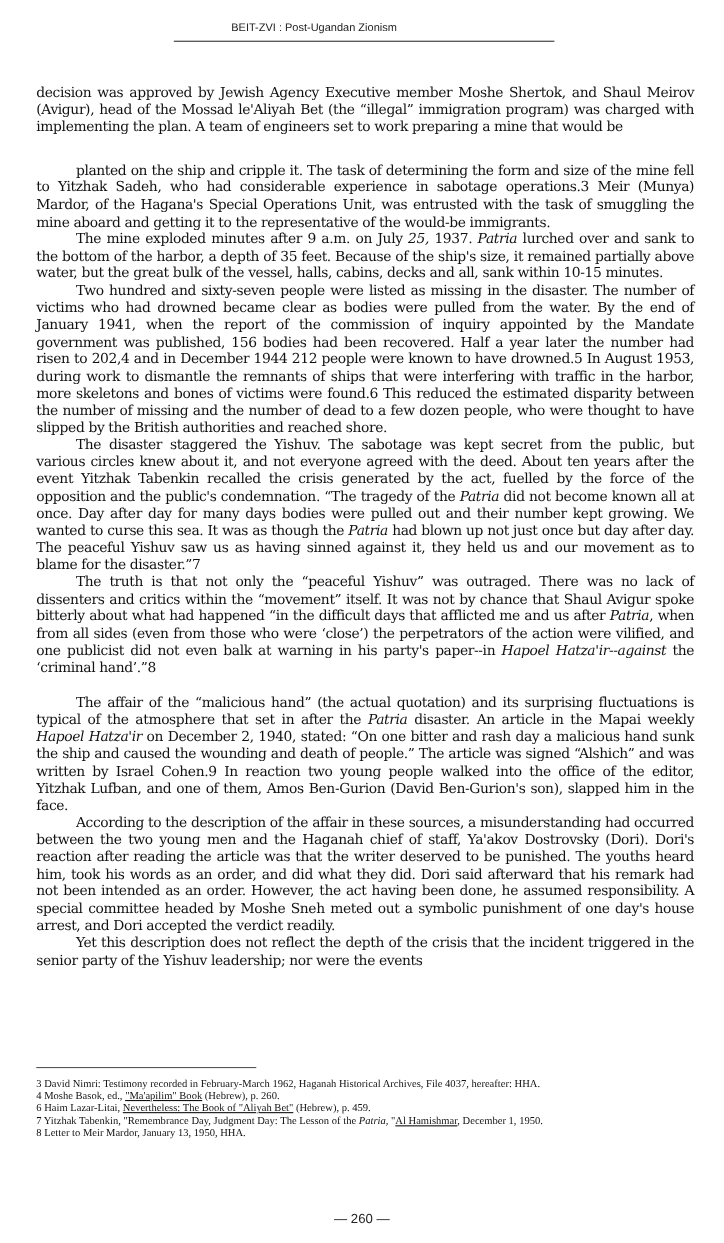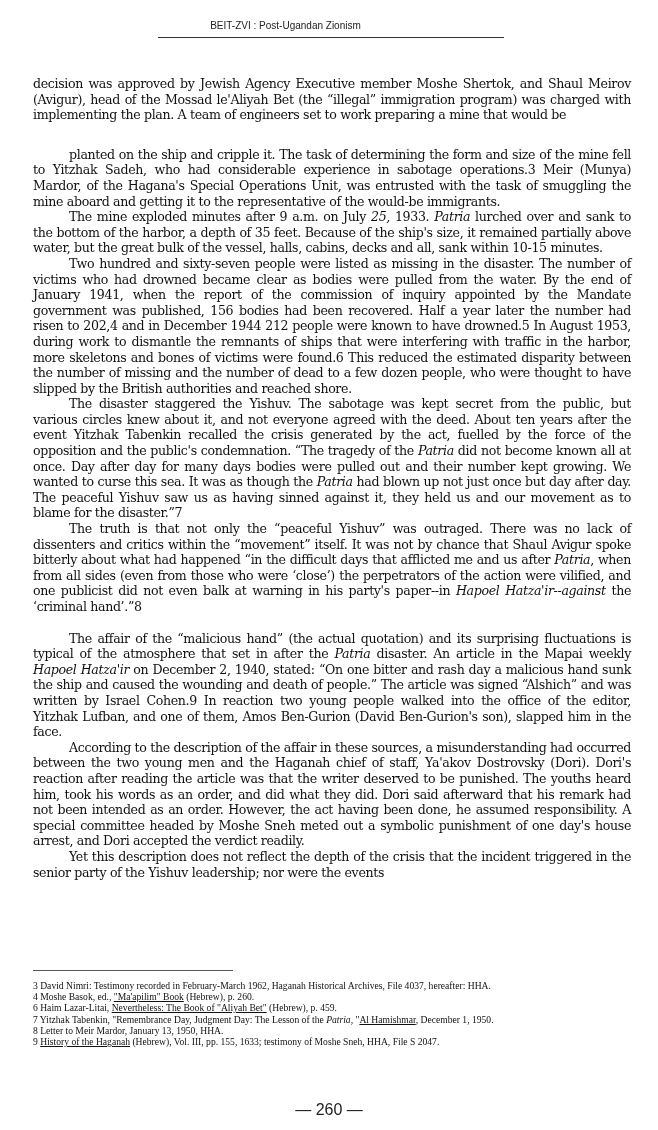--- a/index.html
+++ b/index.html
@@ -25,45 +25,44 @@
     position: absolute; top: 970px; left: 33px; width: 200px; height: 1px; background: #555;
   }
   .footnotes {
     position: absolute; top: 980px; left: 33px; width: 600px;
     font-family: "Liberation Serif", serif; font-size: 9.6px; line-height: 11.2px; color: #111;
   }
   .footnotes div { white-space: nowrap; }
   .footnotes u { text-decoration: underline; }
   .page-number {
     position: absolute; top: 1101px; left: 0; width: 658px; text-align: center;
-    font-family: "Liberation Sans", sans-serif; font-size: 16px; color: #222;
+    font-family: "Liberation Sans", sans-serif; font-size: 12px; color: #222;
   }
 </style>
 </head>
 <body>
 
 <div class="header">BEIT-ZVI : Post-Ugandan Zionism</div>
 <div class="header-rule"></div>
 
 <div class="body-text">
   <p>decision was approved by Jewish Agency Executive member Moshe  Shertok,  and  Shaul Meirov  (Avigur),  head  of  the  Mossad  le'Aliyah  Bet  (the  “illegal”  immigration program) was charged with implementing the plan. A team of engineers set to work preparing a mine that would be</p>
   <p class="indent gap-before">planted on the ship and cripple it. The task of determining the form and size of the mine fell to Yitzhak Sadeh, who had considerable experience in sabotage operations.3 Meir (Munya) Mardor, of the Hagana's Special Operations Unit, was entrusted with the task of smuggling the mine aboard and getting it to the representative of the would-be immigrants.</p>
-  <p class="indent"><span>The mine exploded minutes after 9 a.m. on July </span><i>25,</i><span> 1933. </span><i>Patria</i><span> lurched over and sank to the bottom of the harbor, a depth of 35 feet. Because of the ship's size,  it remained partially above water, but the great bulk of the vessel, halls, cabins,  decks and all, sank within 10-15 minutes.</span></p>
+  <p class="indent"><span>The mine exploded minutes after 9 a.m. on July </span><i>25,</i><span> 1937. </span><i>Patria</i><span> lurched over and sank to the bottom of the harbor, a depth of 35 feet. Because of the ship's size,  it remained partially above water, but the great bulk of the vessel, halls, cabins,  decks and all, sank within 10-15 minutes.</span></p>
   <p class="indent">Two hundred and sixty-seven people were listed as missing in the disaster. The number of victims who had drowned became clear as bodies were pulled from the water. By the end of January 1941, when the report of the commission of inquiry appointed by the Mandate government was published, 156 bodies had been recovered. Half a year later the number had risen to 202,4 and in December 1944 212 people were known to have drowned.5 In August 1953, during work to dismantle the remnants  of ships that were interfering with traffic in the harbor, more skeletons and bones of victims were found.6 This reduced the estimated disparity between the number of missing and the number of dead to a few dozen people, who were thought to have slipped by the British authorities and reached shore.</p>
   <p class="indent"><span>The disaster staggered the Yishuv. The sabotage was kept secret from the public, but various circles knew about it, and not everyone agreed with the deed. About ten years after the event Yitzhak Tabenkin recalled the crisis generated by  the  act,  fuelled by the force of the opposition and the public's condemnation.  “The tragedy of the </span><i>Patria</i><span> did not become known all at once. Day after day for many days bodies were pulled out and their number kept growing. We wanted to curse this sea. It was as though the </span><i>Patria</i><span> had blown up not just once but day after day. The peaceful Yishuv saw us as having sinned against it, they held us and our movement as to blame for the disaster.”7</span></p>
   <p class="indent"><span>The truth is that not only the “peaceful Yishuv”  was  outraged.  There  was  no  lack of dissenters and critics within the “movement” itself. It was not by  chance  that  Shaul Avigur spoke bitterly about what had happened “in the difficult days that  afflicted  me and us after </span><i>Patria</i><span>, when from all sides (even from those who were ‘close’) the perpetrators of the action were vilified, and one publicist did  not  even  balk  at  warning in his party's paper--in </span><i>Hapoel Hatza'ir--against</i><span> the ‘criminal hand’.”8</span></p>
   <p class="indent gap-before-large"><span>The affair of the “malicious hand” (the actual quotation) and its surprising fluctuations is typical of the atmosphere that set in after the </span><i>Patria</i><span> disaster. An  article in the Mapai weekly </span><i>Hapoel Hatza'ir</i><span> on December 2, 1940, stated: “On one bitter and rash day a malicious hand sunk the ship and caused the wounding and death of people.” The article was signed “Alshich” and was written by Israel Cohen.9 In reaction two young people walked into the office of  the  editor,  Yitzhak  Lufban,  and  one of them, Amos Ben-Gurion (David Ben-Gurion's son), slapped him in the face.</span></p>
   <p class="indent">According to the description of the affair in these sources,  a  misunderstanding had occurred between the two young men and the Haganah  chief  of  staff,  Ya'akov Dostrovsky (Dori). Dori's reaction after reading the article was that  the  writer  deserved to be punished. The youths heard him, took his words as an order, and did what  they did. Dori said afterward that his remark had not been intended as an order. However, the act having been done, he assumed responsibility. A special committee headed by Moshe Sneh meted out a symbolic punishment of one day's  house  arrest,  and  Dori accepted the verdict readily.</p>
   <p class="indent">Yet this description does not reflect the depth of the crisis that the incident triggered in the senior party of the Yishuv leadership; nor were the events</p>
 </div>
 
 <div class="fn-rule"></div>
 
 <div class="footnotes">
   <div>3 David Nimri: Testimony recorded in February-March 1962, Haganah Historical Archives, File 4037, hereafter: HHA.</div>
   <div><span>4 Moshe Basok, ed., </span><u>"Ma'apilim" Book</u><span> (Hebrew), p. 260.</span></div>
   <div><span>6 Haim Lazar-Litai, </span><u>Nevertheless: The Book of "Aliyah Bet"</u><span> (Hebrew), p. 459.</span></div>
   <div><span>7 Yitzhak Tabenkin, "Remembrance Day, Judgment Day: The Lesson of the </span><i>Patria,</i><span> "</span><u>Al Hamishmar</u><span>, December 1, 1950.</span></div>
   <div>8 Letter to Meir Mardor, January 13, 1950, HHA.</div>
-  <div><span>9 </span><u>History of the Haganah</u><span> (Hebrew), Vol. III, pp. 155, 1633; testimony of Moshe Sneh, HHA, File S 2047.</span></div>
 </div>
 
 <div class="page-number">—   260   —</div>
 
 </body></html>

